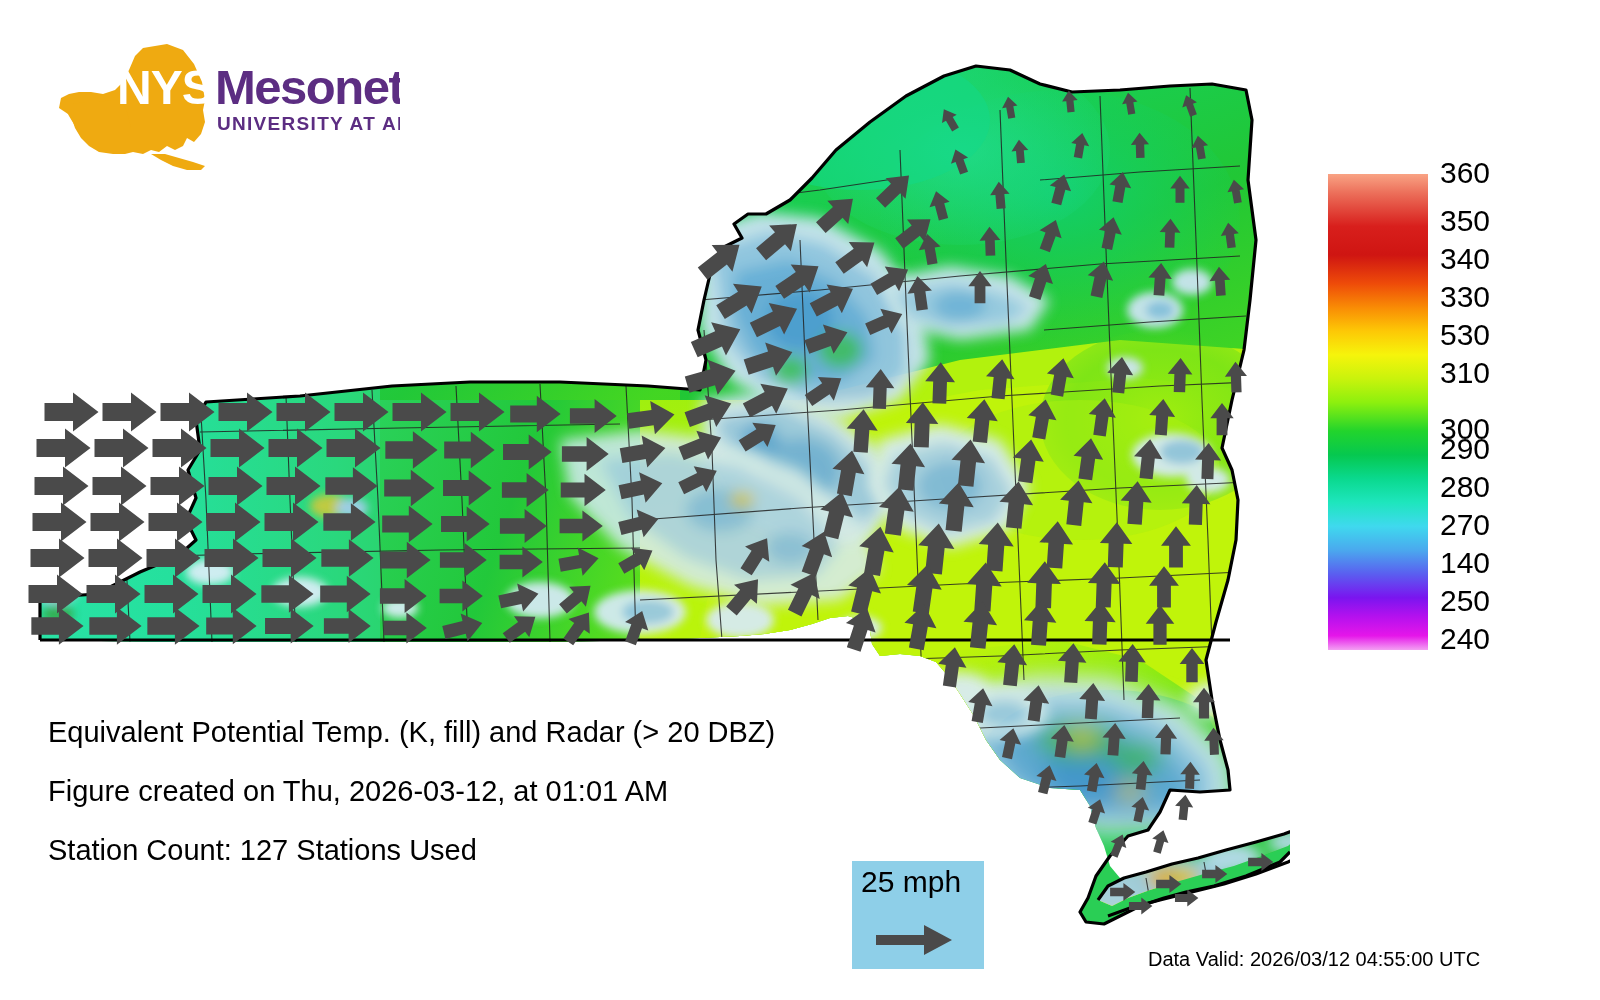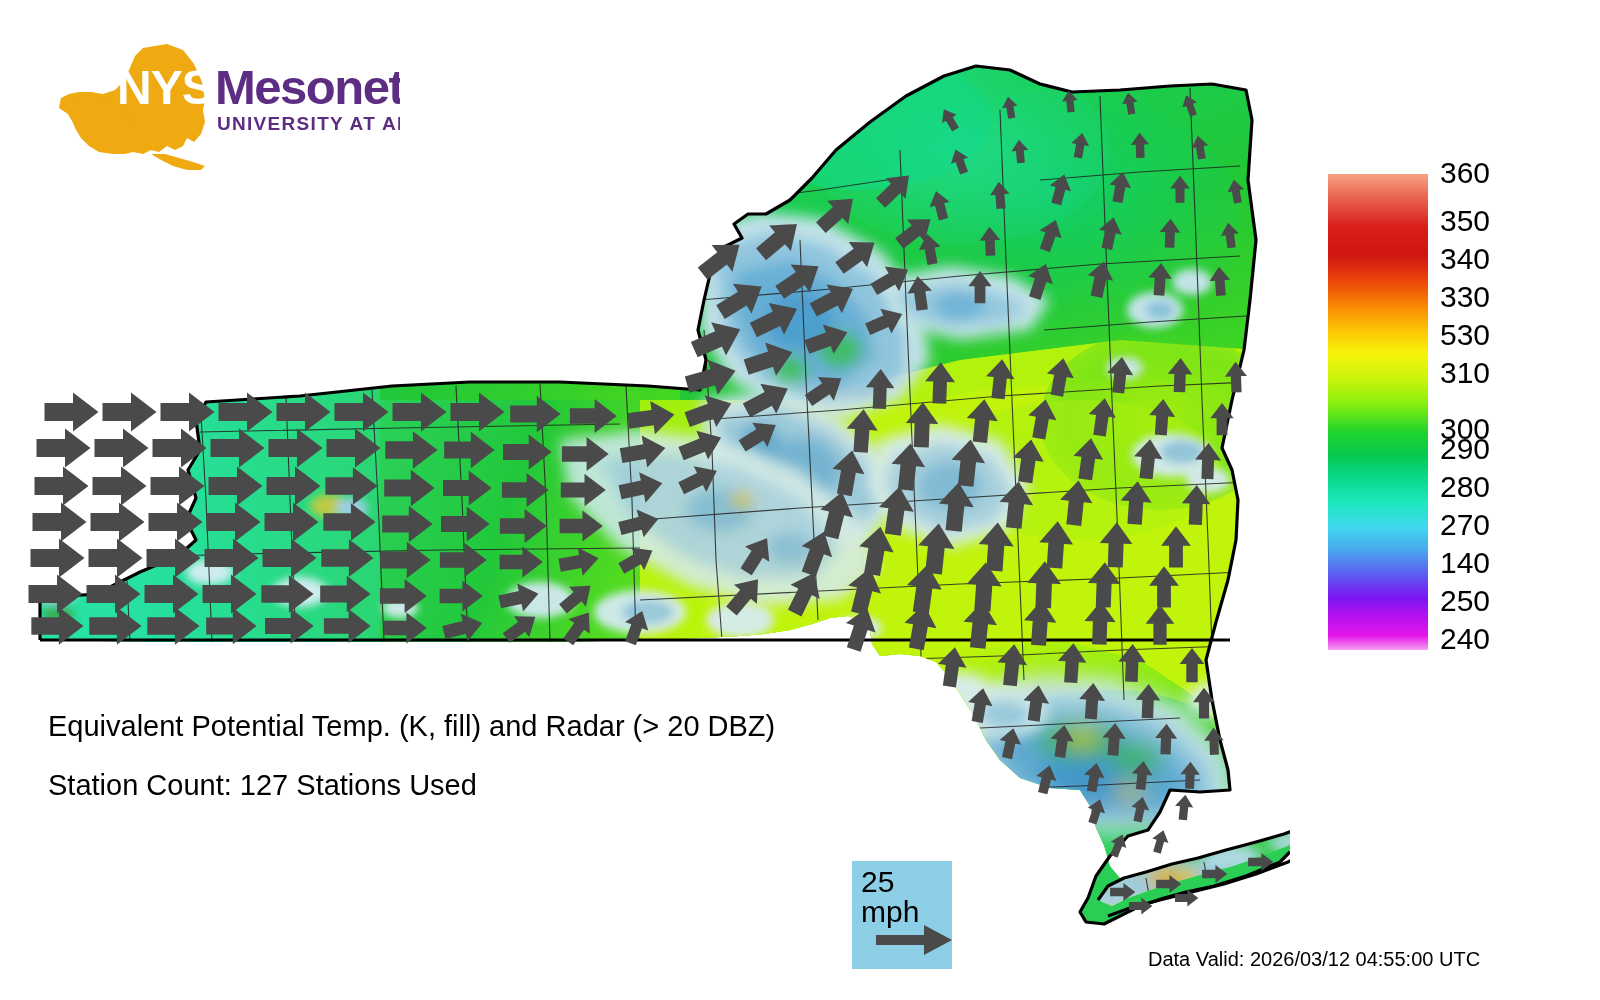--- a/index.html
+++ b/index.html
@@ -37,24 +37,24 @@
         #5a5ff0 84%,
         #7a15ef 89%,
         #b511ee 93%,
         #e516e9 97%,
         #f3a0f3 100%);}
   #colorbar-ticks{position:absolute;left:112px;top:-16px;width:130px;height:500px;}
   .cb-tick{position:absolute;left:0;font-size:30px;color:#000;line-height:1;}
 
   
   #caption{position:absolute;left:48px;top:712px;width:900px;}
-  .cap-line{font-size:29px;color:#000;line-height:1;margin-bottom:30px;white-space:nowrap;}
+  .cap-line{font-size:29px;color:#000;line-height:1;margin-bottom:30px;white-space:nowrap;margin-top:6px;}
 
   
-  #wind-legend{position:absolute;left:852px;top:861px;width:100px;height:108px;
+  #wind-legend{position:absolute;left:852px;top:861px;width:132px;height:108px;
        background:#8ecfe8;}
   #wind-legend-label{position:absolute;left:9px;top:6px;font-size:30px;color:#000;line-height:1;}
   #wind-legend-arrow{position:absolute;left:24px;top:62px;}
 
   
   #data-valid{position:absolute;left:1148px;top:948px;font-size:20px;color:#000;
        white-space:nowrap;text-align:center;}
 </style>
 </head>
 <body>
@@ -622,20 +622,21 @@
     <span class="cb-tick" style="top:314px">280</span>
     <span class="cb-tick" style="top:352px">270</span>
     <span class="cb-tick" style="top:390px">140</span>
     <span class="cb-tick" style="top:428px">250</span>
     <span class="cb-tick" style="top:466px">240</span>
   </div>
 </div>
 
 <div id="caption">
   <div class="cap-line">Equivalent Potential Temp. (K, fill) and Radar (&gt; 20 DBZ)</div>
+  <div class="cap-line">Figure created on Thu, 2026-03-12, at 01:01 AM</div>
   <div class="cap-line">Station Count: 127 Stations Used</div>
 </div>
 
 <div id="wind-legend">
   <div id="wind-legend-label">25 mph</div>
   <svg id="wind-legend-arrow" width="78" height="34" viewBox="0 0 78 34">
     <path d="M0,12 L48,12 L48,2 L76,17 L48,32 L48,22 L0,22 Z" fill="#4A4A4A"></path>
   </svg>
 </div>
 

